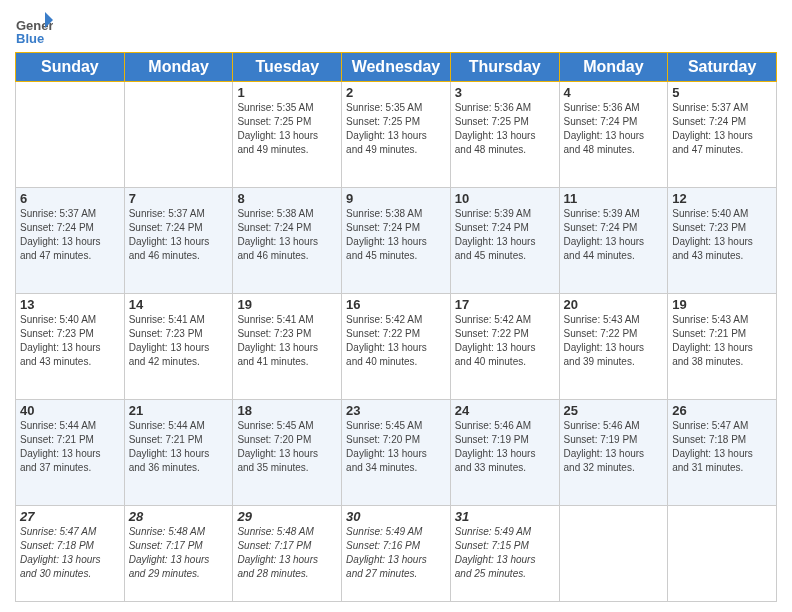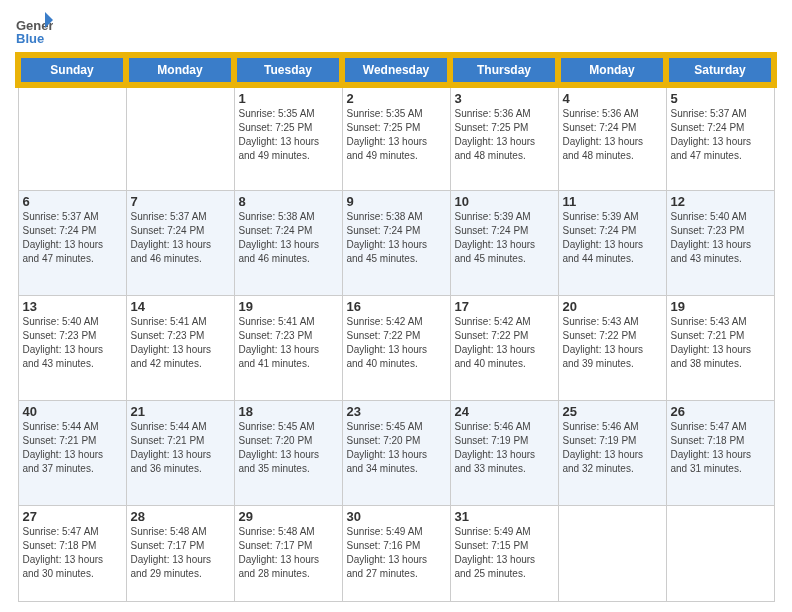--- a/index.html
+++ b/index.html
@@ -46,33 +46,34 @@
       border: 1px solid #ccc;
       border-collapse: collapse;
       width: 100%;
       table-layout: fixed;
     }
     .calendar th {
       background-color: #3a7dc9;
       color: white;
       text-align: center;
       padding: 5px 3px;
-      font-size: 12px;
-      border: 6px solid #eab308;
+      font-size: 16px;
+      border: 1px solid #eab308;
     }
     .calendar td {
       vertical-align: top;
       border: 1px solid #ccc;
       padding: 3px 4px;
       font-size: 9.5px;
       color: #333;
       height: 88px;
     }
     .calendar tr:last-child td {
       height: 80px;
+      font-style: italic;
     }
     .day-number {
       font-size: 13px;
       font-weight: bold;
       color: #333;
       display: block;
       margin-bottom: 1px;
     }
     .day-info {
       font-size: 10px;

